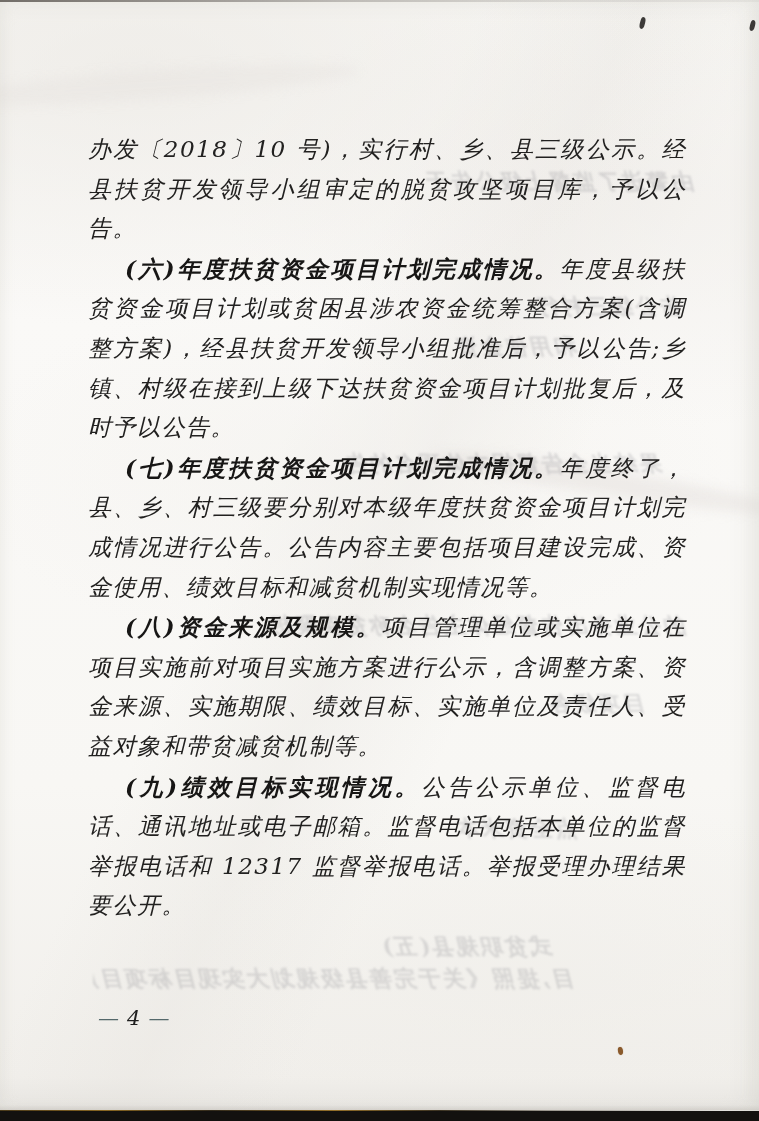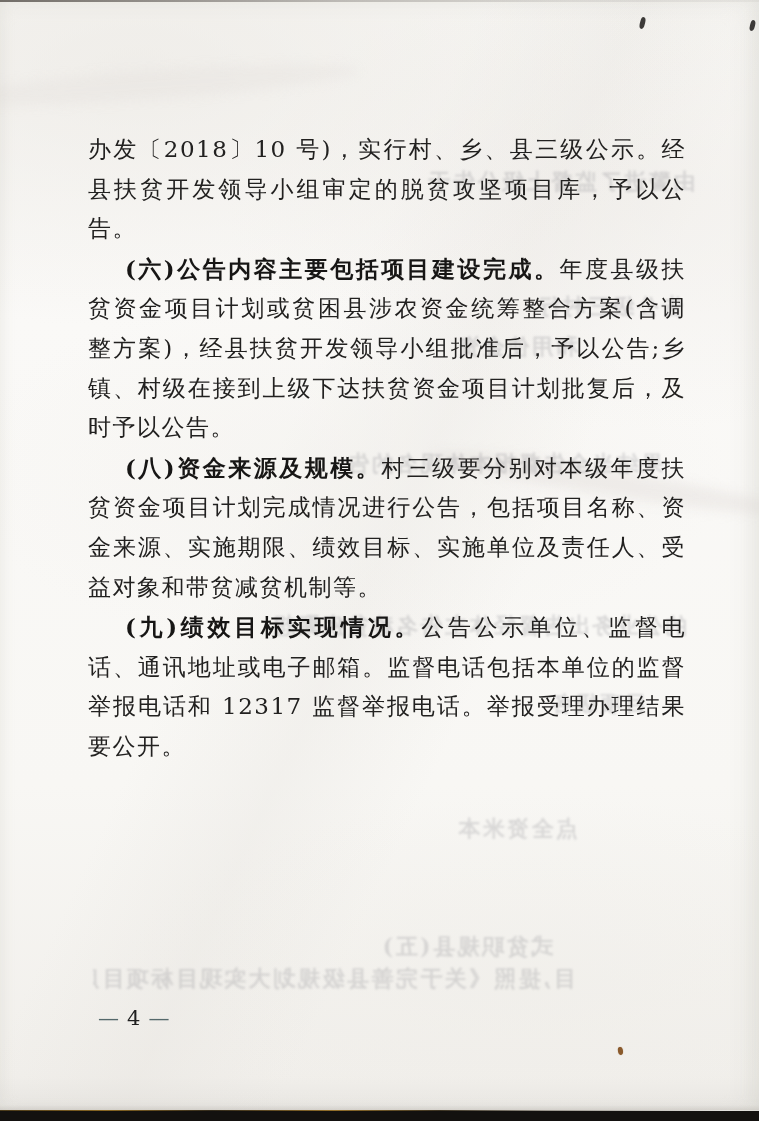--- a/index.html
+++ b/index.html
@@ -11,20 +11,21 @@
   .paper{
     position:absolute;left:0;top:0;width:759px;height:1121px;
     background:
       radial-gradient(900px 420px at 18% 6%, rgba(233,230,225,.55), transparent 62%),
       radial-gradient(700px 380px at 85% 18%, rgba(237,234,230,.5), transparent 60%),
       radial-gradient(620px 300px at 45% 42%, rgba(241,239,235,.45), transparent 62%),
       radial-gradient(700px 320px at 70% 88%, rgba(238,236,231,.4), transparent 60%),
       linear-gradient(115deg, transparent 38%, rgba(226,223,218,.28) 50%, transparent 62%),
       linear-gradient(180deg,#f7f6f3 0%,#faf9f7 28%,#f8f7f4 70%,#f1efeb 96%,#e7e5e1 99%);
     box-shadow:inset -10px 0 22px rgba(198,194,188,.22), inset 0 -8px 16px rgba(190,186,180,.18);
+    font-style:italic;
   }
   .scan-edge-top{
     position:absolute;left:0;top:0;width:759px;height:2px;
     background:linear-gradient(90deg, rgba(92,87,82,.85), rgba(120,115,110,.4) 45%, rgba(140,135,128,.18) 75%, rgba(150,145,138,.1));
   }
   .scan-edge-bottom{
     position:absolute;left:0;bottom:0;width:759px;height:10px;background:#13110f;
   }
   .scan-edge-glint{
     position:absolute;left:0;bottom:9px;width:759px;height:2px;
@@ -87,22 +88,23 @@
       <div class="ghost" style="left: 228px; top: 449px; width: 435px;">果结当全告督报本体现名的告</div>
       <div class="ghost" style="left: 162px; top: 611px; width: 525px;">的公业务出告督经体主告名称贫疾聚想</div>
       <div class="ghost" style="left: 528px; top: 689px; width: 118px;">目项级各</div>
       <div class="ghost" style="left: 398px; top: 814px; width: 180px;">点全资米本</div>
       <div class="ghost" style="left: 378px; top: 932px; width: 175px;">式贫职规县(五)</div>
       <div class="ghost" style="left: 93px; top: 964px; width: 482px;">目,提照《关于完善县级规划大实现目标项目库建设的指导意见》(国开</div>
     </div>
 
   <div class="doc-body">
       <p class="para"><span class="run">办发〔2018〕10 号)，实行村、乡、县三级公示。经县扶贫开发领导小组审定的脱贫攻坚项目库，予以公告。</span></p>
-      <p class="para indent"><span class="run bold">(六)公告内容主要包括项目建设完成。</span><span class="run">年度县级扶贫资金项目计划或贫困县涉农资金统筹整合方案(含调整方案)，经县扶贫开发领导小组批准后，予以公告;乡镇、村级在接到上级下达扶贫资金项目计划批复后，及时予以公告。</span></p>
-      <p class="para indent"><span class="run bold">(八)资金来源及规模。</span><span class="run">村三级要分别对本级年度扶贫资金项目计划完成情况进行公告，包括项目名称、资金来源、实施期限、绩效目标、实施单位及责任人、受益对象和带贫减贫机制等。</span></p>
+      <p class="para indent"><span class="run bold">(六)年度扶贫资金项目计划完成情况。</span><span class="run">年度县级扶贫资金项目计划或贫困县涉农资金统筹整合方案(含调整方案)，经县扶贫开发领导小组批准后，予以公告;乡镇、村级在接到上级下达扶贫资金项目计划批复后，及时予以公告。</span></p>
+      <p class="para indent"><span class="run bold">(七)年度扶贫资金项目计划完成情况。</span><span class="run">年度终了，县、乡、村三级要分别对本级年度扶贫资金项目计划完成情况进行公告。公告内容主要包括项目建设完成、资金使用、绩效目标和减贫机制实现情况等。</span></p>
+      <p class="para indent"><span class="run bold">(八)资金来源及规模。</span><span class="run">项目管理单位或实施单位在项目实施前对项目实施方案进行公示，含调整方案、资金来源、实施期限、绩效目标、实施单位及责任人、受益对象和带贫减贫机制等。</span></p>
       <p class="para indent"><span class="run bold">(九)绩效目标实现情况。</span><span class="run">公告公示单位、监督电话、通讯地址或电子邮箱。监督电话包括本单位的监督举报电话和 12317 监督举报电话。举报受理办理结果要公开。</span></p>
     </div>
 
   <div class="page-footer">
     <span class="dash">—</span><span class="num">4</span><span class="dash">—</span>
   </div>
 
   <div class="tick t1"></div>
   <div class="tick t2"></div>
   <div class="speck"></div>

